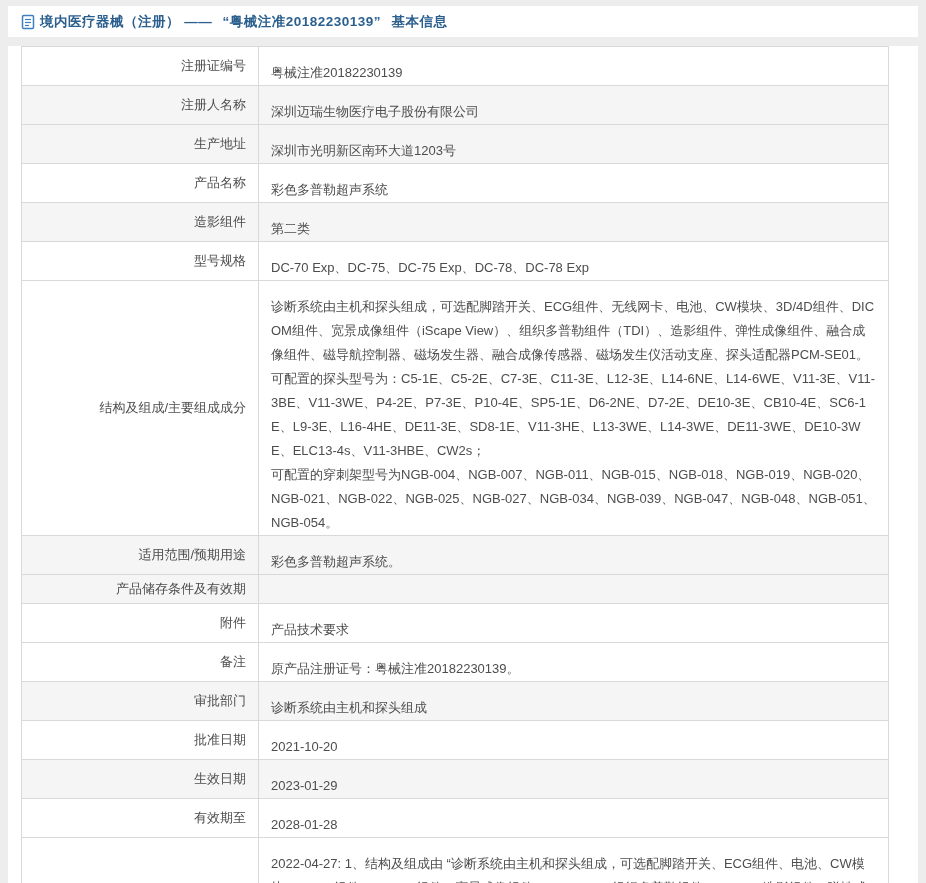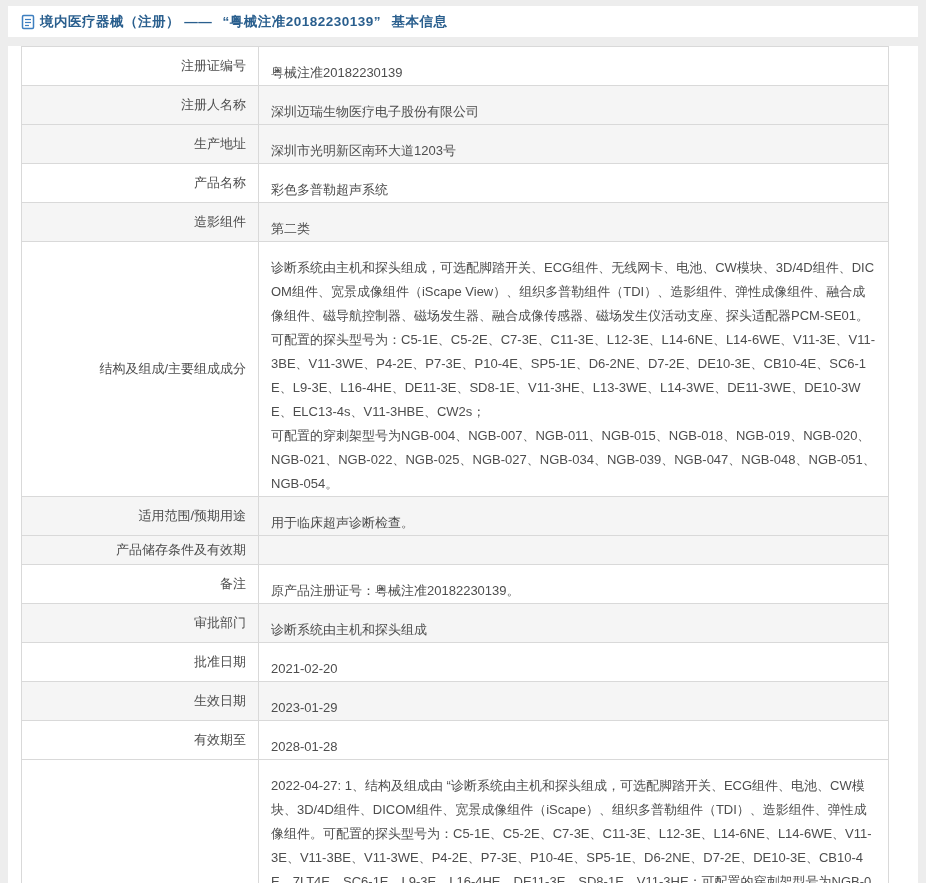--- a/index.html
+++ b/index.html
@@ -100,44 +100,52 @@
         </tr>
         <tr>
           <th>产品名称</th>
           <td>彩色多普勒超声系统</td>
         </tr>
         <tr class="alt">
           <th>造影组件</th>
           <td>第二类</td>
         </tr>
         <tr>
+          <th>型号规格</th>
+          <td>DC-70 Exp、DC-75、DC-75 Exp、DC-78、DC-78 Exp</td>
+        </tr>
+        <tr>
           <th>结构及组成/主要组成成分</th>
           <td>诊断系统由主机和探头组成，可选配脚踏开关、ECG组件、无线网卡、电池、CW模块、3D/4D组件、DICOM组件、宽景成像组件（iScape View）、组织多普勒组件（TDI）、造影组件、弹性成像组件、融合成像组件、磁导航控制器、磁场发生器、融合成像传感器、磁场发生仪活动支座、探头适配器PCM-SE01。
 可配置的探头型号为：C5-1E、C5-2E、C7-3E、C11-3E、L12-3E、L14-6NE、L14-6WE、V11-3E、V11-3BE、V11-3WE、P4-2E、P7-3E、P10-4E、SP5-1E、D6-2NE、D7-2E、DE10-3E、CB10-4E、SC6-1E、L9-3E、L16-4HE、DE11-3E、SD8-1E、V11-3HE、L13-3WE、L14-3WE、DE11-3WE、DE10-3WE、ELC13-4s、V11-3HBE、CW2s；
 可配置的穿刺架型号为NGB-004、NGB-007、NGB-011、NGB-015、NGB-018、NGB-019、NGB-020、NGB-021、NGB-022、NGB-025、NGB-027、NGB-034、NGB-039、NGB-047、NGB-048、NGB-051、NGB-054。</td>
         </tr>
         <tr class="alt">
           <th>适用范围/预期用途</th>
-          <td>用于临床超声诊断检查。</td>
+          <td>彩色多普勒超声系统。</td>
         </tr>
         <tr class="alt">
           <th>产品储存条件及有效期</th>
           <td></td>
+        </tr>
+        <tr>
+          <th>附件</th>
+          <td>产品技术要求</td>
         </tr>
         <tr>
           <th>备注</th>
           <td>原产品注册证号：粤械注准20182230139。</td>
         </tr>
         <tr class="alt">
           <th>审批部门</th>
           <td>诊断系统由主机和探头组成</td>
         </tr>
         <tr>
           <th>批准日期</th>
-          <td>2021-02-20</td>
+          <td>2021-10-20</td>
         </tr>
         <tr class="alt">
           <th>生效日期</th>
           <td>2023-01-29</td>
         </tr>
         <tr>
           <th>有效期至</th>
           <td>2028-01-28</td>
         </tr>
         <tr>

